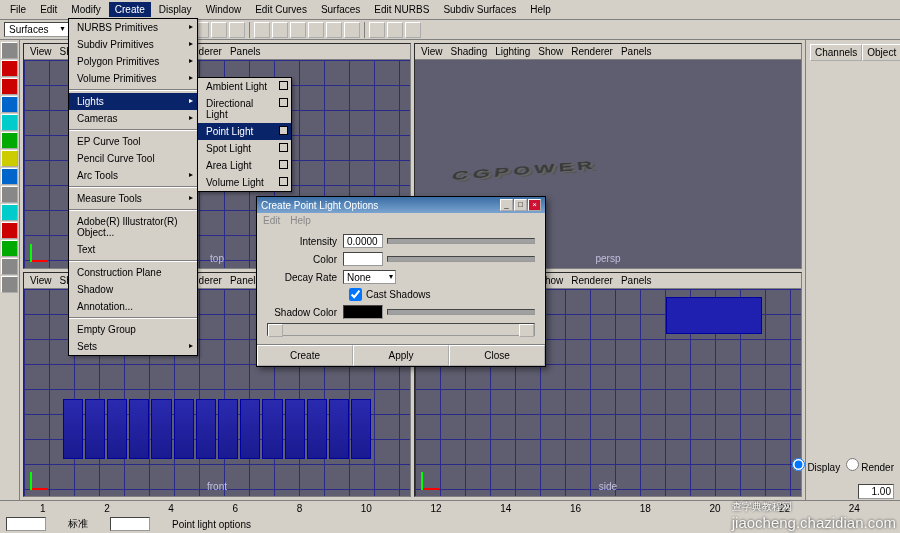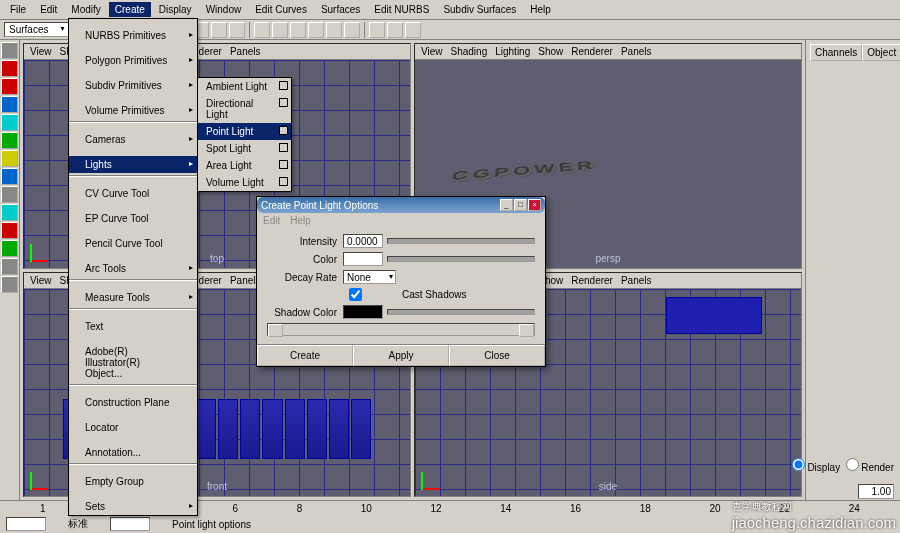--- a/index.html
+++ b/index.html
@@ -32,46 +32,46 @@
 .right-panel .radios input { margin-right: 2px; }
 .bottom { height: 30px; background: #d4d0c8; border-top: 1px solid #808080; }
 .timeline { height: 14px; display: flex; align-items: center; padding: 0 40px; font-size: 8px; color: #000; justify-content: space-between; }
 .timeline span { flex: none; }
 .status-line { padding: 2px 6px; display: flex; align-items: center; gap: 22px; }
 .status-line .box { border: 1px inset #999; background: #fff; padding: 0 4px; min-width: 40px; height: 14px; }
 .frame-box { position: absolute; right: 6px; bottom: 34px; width: 36px; border: 1px inset #999; background: #fff; padding: 1px 2px; text-align: right; }
 
 
 .dropdown { position: absolute; left: 68px; top: 18px; background: #d4d0c8; border: 1px solid #000; box-shadow: 2px 2px 3px rgba(0,0,0,0.3); z-index: 50; width: 130px; }
-.dropdown .mi { padding: 3px 18px 3px 16px; position: relative; margin-top: 8px; }
+.dropdown .mi { padding: 3px 18px 3px 8px; position: relative; }
 .dropdown .mi.hl { background: #0a246a; color: #fff; }
 .dropdown .mi.arrow::after { content: "▸"; position: absolute; right: 4px; top: 3px; font-size: 8px; }
 .dropdown hr { border: none; border-top: 1px solid #808080; border-bottom: 1px solid #fff; margin: 2px 0; }
 .submenu { position: absolute; left: 197px; top: 77px; background: #d4d0c8; border: 1px solid #000; z-index: 51; width: 95px; box-shadow: 2px 2px 3px rgba(0,0,0,0.3); }
 .submenu .mi { padding: 3px 16px 3px 8px; position: relative; }
 .submenu .mi.hl { background: #0a246a; color: #fff; }
 .submenu .mi .opt { position: absolute; right: 3px; top: 3px; width: 9px; height: 9px; border: 1px solid #000; background: #d4d0c8; }
 
 
 .dialog { position: absolute; left: 256px; top: 196px; width: 290px; background: #d4d0c8; border: 1px solid #000; box-shadow: 3px 3px 6px rgba(0,0,0,0.4); z-index: 60; }
-.title-bar { background: linear-gradient(#3a6ea5, #7ba4d0); color: #fff; padding: 2px 4px; display: flex; align-items: center; justify-content: space-between; border-radius: 6px; }
+.title-bar { background: linear-gradient(#3a6ea5, #7ba4d0); color: #fff; padding: 2px 4px; display: flex; align-items: center; justify-content: space-between; }
 .title-bar .btns { display: flex; gap: 1px; }
 .title-bar .wbtn { width: 13px; height: 12px; background: #d4d0c8; border: 1px outset #fff; font-size: 8px; line-height: 10px; text-align: center; color: #000; }
 .title-bar .wbtn.close { background: #c13; color: #fff; }
 .dialog .dmenu { padding: 2px 6px; color: #888; display: flex; gap: 10px; }
 .dialog .body { padding: 6px 10px 4px; }
 .drow { display: flex; align-items: center; margin-bottom: 4px; }
 .drow .lbl { width: 76px; text-align: right; padding-right: 6px; }
 .drow .val { border: 1px inset #999; background: #fff; padding: 1px 3px; min-width: 40px; height: 14px; }
 .drow .slider { flex: 1; height: 6px; background: #a0a0a0; border: 1px inset #999; margin-left: 4px; position: relative; }
 .drow .color-sw { width: 40px; height: 14px; border: 1px inset #999; background: #fff; }
 .drow .color-sw.black { background: #000; }
 .drow .combo { border: 1px inset #999; background: #fff; padding: 1px 24px 1px 3px; position: relative; min-width: 44px; height: 14px; }
 .drow .combo::after { content: "▾"; position: absolute; right: 2px; top: 1px; font-size: 8px; }
-.drow.check { padding-left: 82px; gap: 36px; }
+.drow.check { padding-left: 82px; }
 .drow.check input { margin-right: 4px; }
 .dialog .hscroll { height: 13px; background: #d4d0c8; border: 1px inset #999; margin: 4px 0; position: relative; }
 .dialog .hscroll::before, .dialog .hscroll::after { content: ""; position: absolute; top: 0; width: 13px; height: 11px; background: #d4d0c8; border: 1px outset #fff; }
 .dialog .hscroll::before { left: 0; } .dialog .hscroll::after { right: 0; }
 .dialog-btns { display: flex; border-top: 1px solid #808080; }
 .dialog-btns .dbtn { flex: 1; text-align: center; padding: 4px 0; border: 1px outset #fff; background: #d4d0c8; }
 
 
 .text3d { position: absolute; left: 10%; top: 40%; width: 80%; height: 30%; transform: perspective(400px) rotateX(55deg) rotateZ(-8deg); color: #3a3a3a; font-size: 22px; font-weight: bold; letter-spacing: 4px; text-shadow: 2px 2px 0 #666, 4px 4px 0 #555; }
 .wire-row { position: absolute; left: 10%; bottom: 18%; width: 80%; height: 60px; display: flex; gap: 2px; }
@@ -252,39 +252,38 @@
   <div class="status-line">
     <span class="box"></span>
     <span>标准</span>
     <span class="box"></span>
     <span>Point light options</span>
   </div>
 </div>
 
 <div class="dropdown">
     <div class="mi arrow">NURBS Primitives</div>
+    <div class="mi arrow">Subdiv Primitives</div>
     <div class="mi arrow">Polygon Primitives</div>
-    <div class="mi arrow">Subdiv Primitives</div>
     <div class="mi arrow">Volume Primitives</div>
     <hr>
+    <div class="mi arrow hl">Lights</div>
     <div class="mi arrow">Cameras</div>
-    <div class="mi arrow hl">Lights</div>
-    <hr>
-    <div class="mi">CV Curve Tool</div>
+    <hr>
     <div class="mi">EP Curve Tool</div>
     <div class="mi">Pencil Curve Tool</div>
     <div class="mi arrow">Arc Tools</div>
     <hr>
     <div class="mi arrow">Measure Tools</div>
     <hr>
+    <div class="mi">Adobe(R) Illustrator(R) Object...</div>
     <div class="mi">Text</div>
-    <div class="mi">Adobe(R) Illustrator(R) Object...</div>
     <hr>
     <div class="mi">Construction Plane</div>
-    <div class="mi">Locator</div>
+    <div class="mi">Shadow</div>
     <div class="mi">Annotation...</div>
     <hr>
     <div class="mi">Empty Group</div>
     <div class="mi arrow">Sets</div>
   </div>
 
 <div class="submenu">
     <div class="mi">Ambient Light<span class="opt"></span></div>
     <div class="mi">Directional Light<span class="opt"></span></div>
     <div class="mi hl">Point Light<span class="opt"></span></div>

